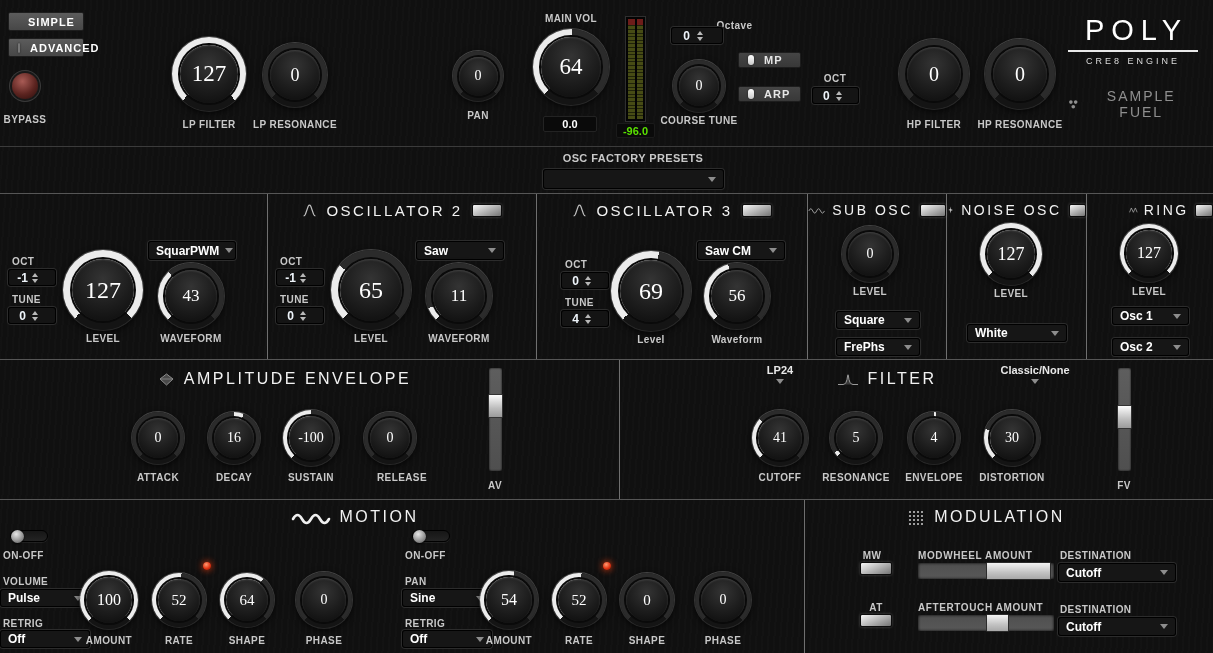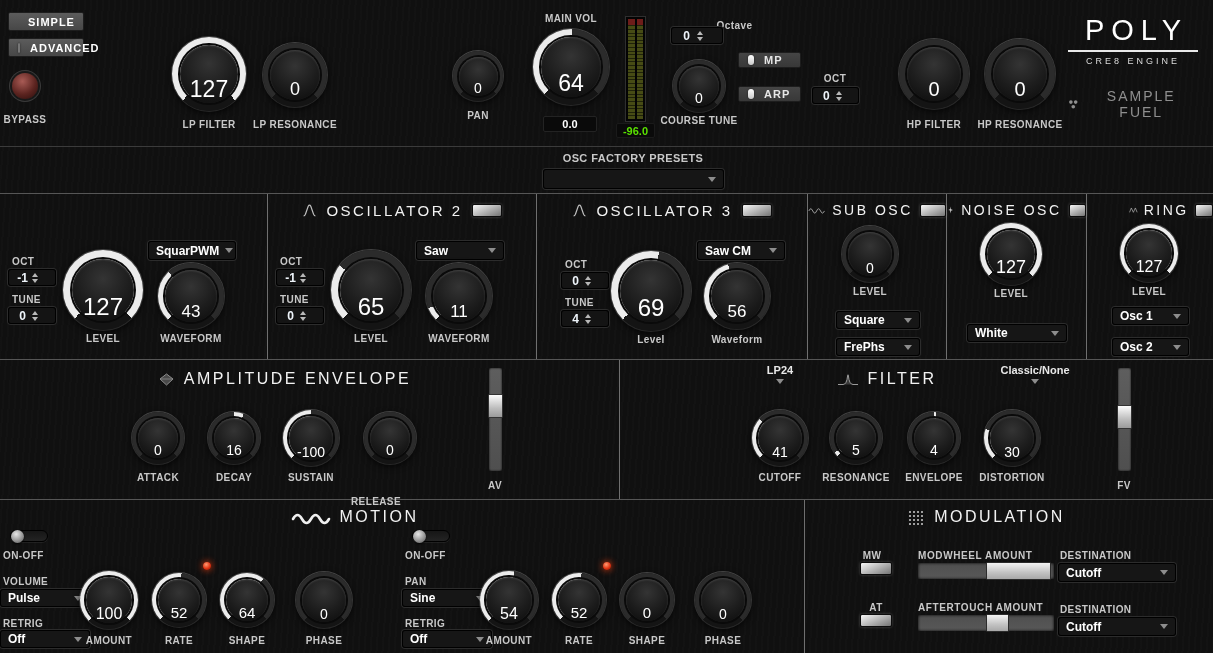--- a/index.html
+++ b/index.html
@@ -20,21 +20,21 @@
   .sec-title { font-size:16px; letter-spacing:2.5px; color:#f2f2f2; font-weight:400; white-space:nowrap; }
   .sec-title.sm { font-size:15px; }
 
   
   .knob { position:absolute; border-radius:50%;
     box-shadow:0 2px 7px rgba(0,0,0,.85), 0 0 0 1px rgba(255,255,255,.28);
     background:#1a1a1a; }
   .k-face { position:absolute; inset:11%; border-radius:50%;
     background:radial-gradient(circle at 50% 32%, #343434 0%, #1d1d1d 52%, #0a0a0a 100%);
     box-shadow:inset 0 1px 2px rgba(255,255,255,.14), 0 0 0 2px #0a0a0a;
-    display:flex; align-items:flex-end; justify-content:center; }
+    display:flex; align-items:center; justify-content:center;font-family:Liberation Serif, serif; }
   .k-val { color:#fff; font-weight:400; }
   .k80{width:80px;height:80px;} .k80 .k-val{font-size:24px;}
   .k76{width:76px;height:76px;} .k76 .k-val{font-size:23px;}
   .k74{width:74px;height:74px;} .k74 .k-val{font-size:23px;}
   .k70{width:70px;height:70px;} .k70 .k-val{font-size:20px;}
   .k66{width:66px;height:66px;} .k66 .k-val{font-size:17px;}
   .k64{width:64px;height:64px;} .k64 .k-val{font-size:18px;}
   .k62{width:62px;height:62px;} .k62 .k-val{font-size:18px;}
   .k58{width:58px;height:58px;} .k58 .k-val{font-size:16px;}
   .k56{width:56px;height:56px;} .k56 .k-val{font-size:14px;}
@@ -443,21 +443,21 @@
         <div class="k-face">
             <span class="k-val">-100</span>
           </div>
       </div>
       <div class="lbl" style="left:261px;top:112px;width:100px;">SUSTAIN</div>
       <div class="knob k52" style="left: 364px; top: 52px; background: conic-gradient(from 225deg, rgb(43, 43, 43) 0deg, rgb(43, 43, 43) 0deg, rgb(236, 236, 236) 0deg, rgb(236, 236, 236) 0deg, rgb(43, 43, 43) 0deg, rgb(43, 43, 43) 270deg, rgb(20, 20, 20) 270deg, rgb(20, 20, 20) 360deg);">
         <div class="k-face">
             <span class="k-val">0</span>
           </div>
       </div>
-      <div class="lbl" style="left:326px;top:112px;width:100px;margin-top:24px;">RELEASE</div>
+      <div class="lbl" style="left:352px;top:112px;width:100px;">RELEASE</div>
       <div class="vslider" style="left:489px;top:8px;height:103px;">
         <div class="vs-handle" style="top: 25%;"></div>
       </div>
       <div class="lbl" style="left:465px;top:120px;width:60px;">AV</div>
     </div>
 
     <div class="sec" style="left:620px;width:593px;">
       <div class="sec-head" style="top:10px;padding-right:60px;">
         <svg class="ic" width="22" height="13" viewBox="0 0 22 13">
             <path d="M1 11.5 L6 11.5 Q9.7 11.5 10.6 3 Q11 .5 11.4 3 Q12.3 11.5 16 11.5 L21 11.5" fill="#3a3a3a" stroke="#9a9a9a" stroke-width="1"></path>

